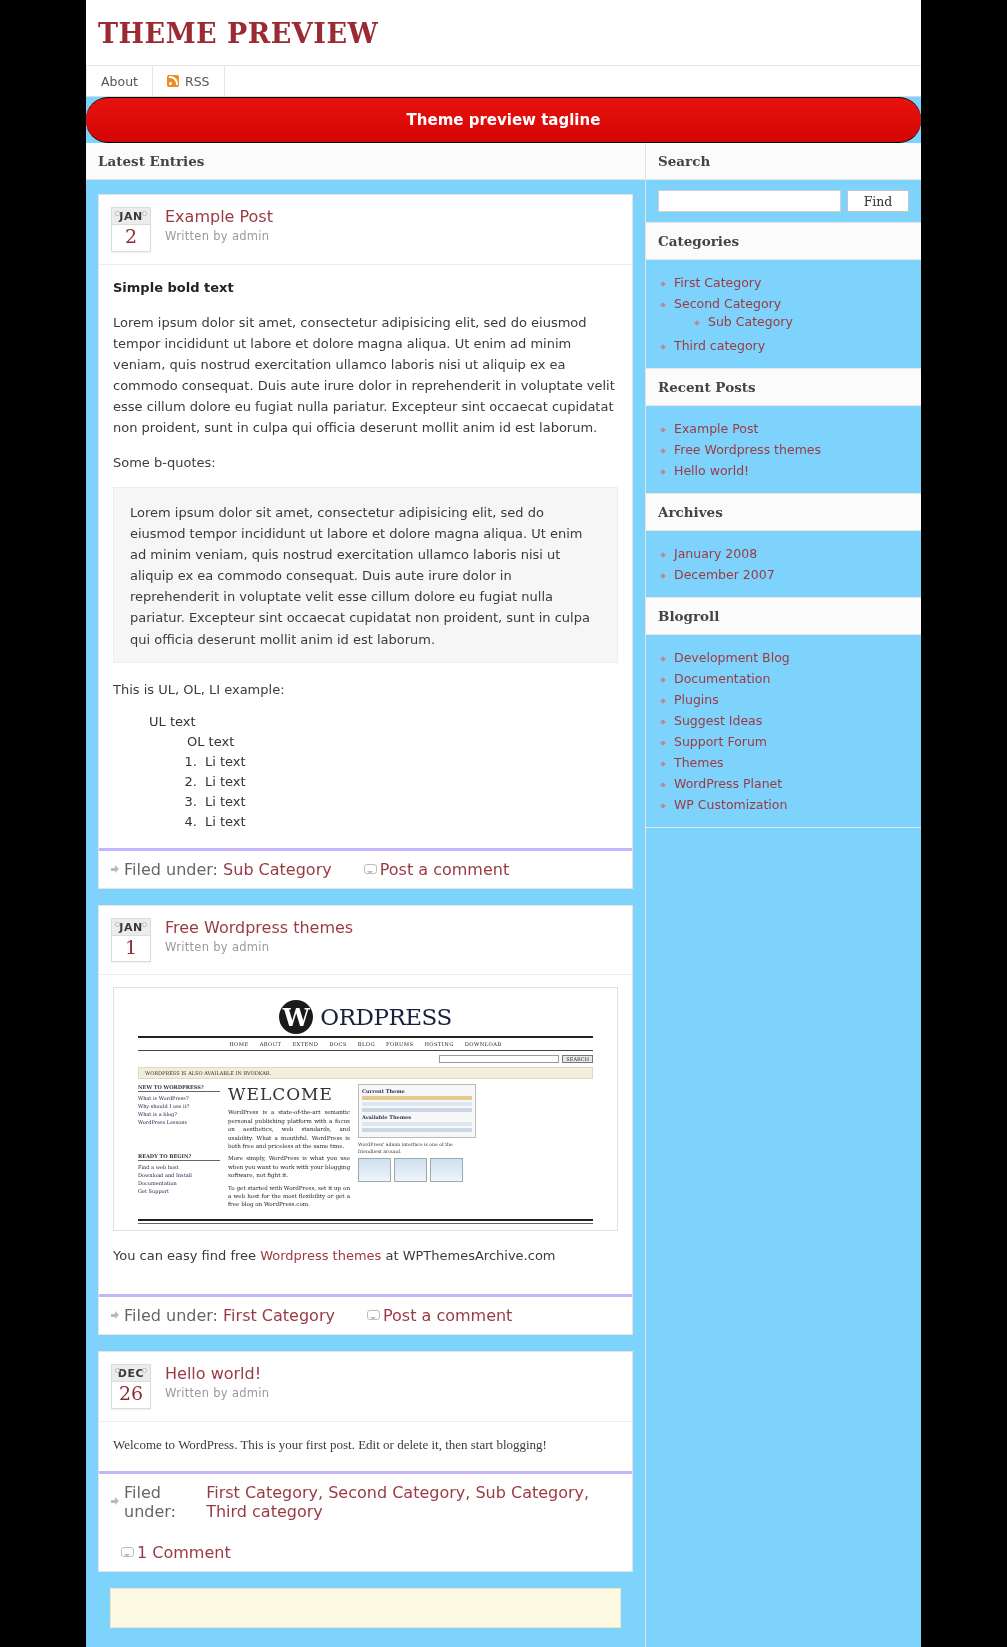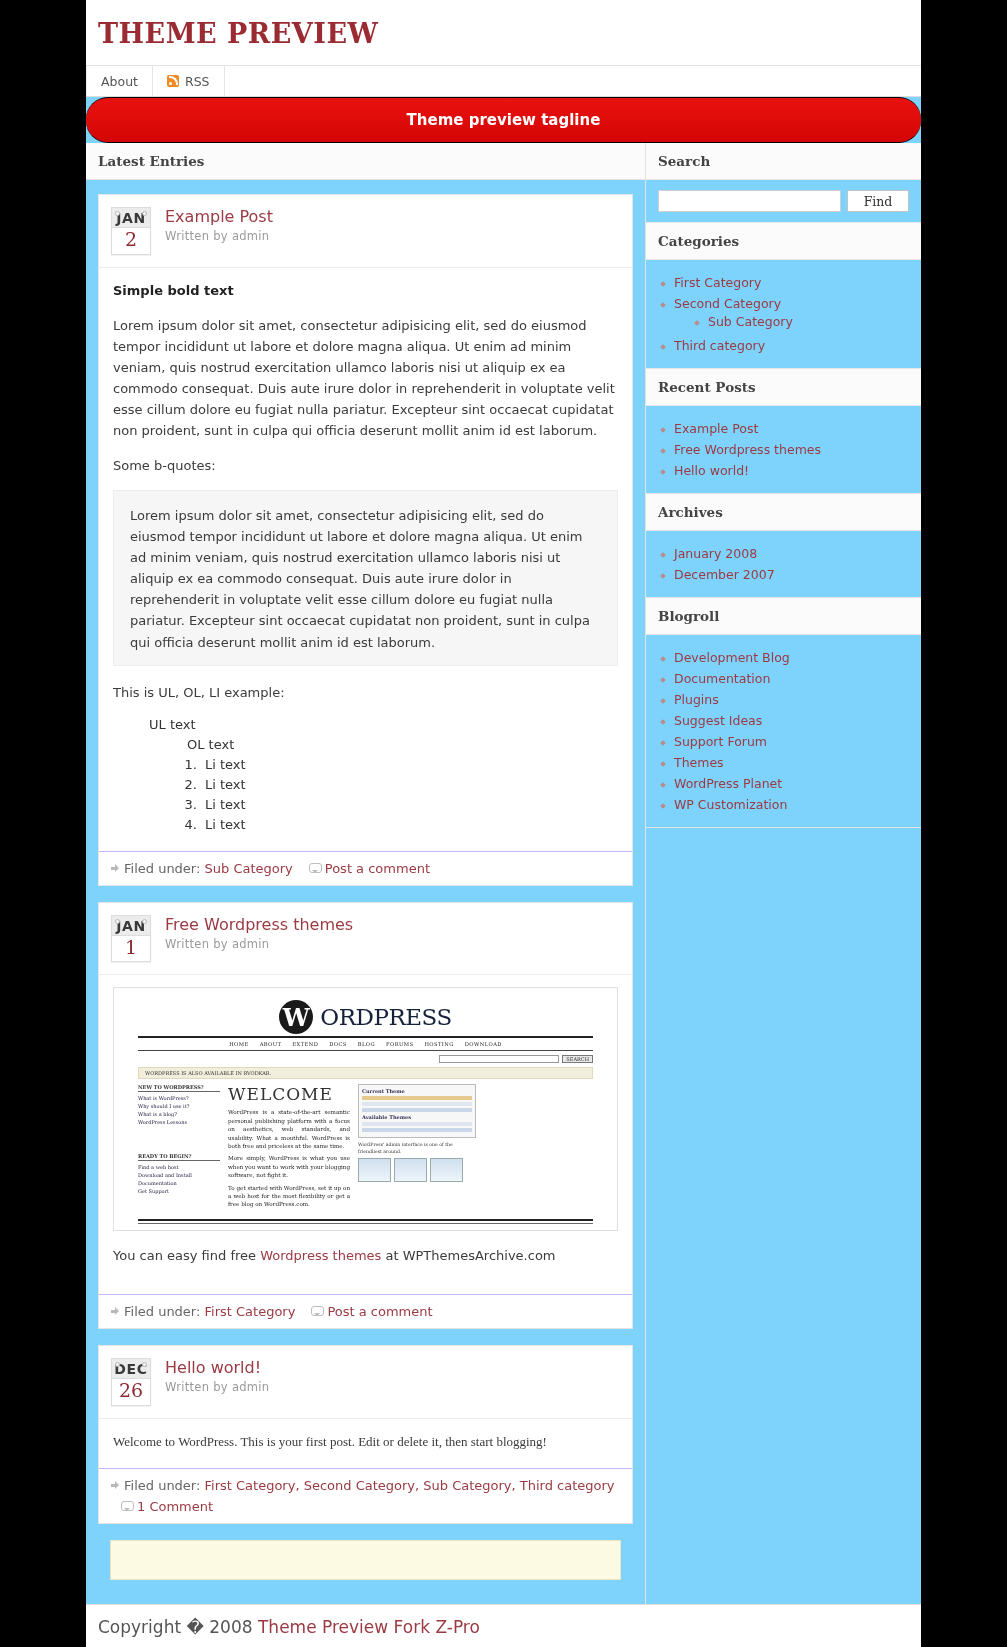--- a/index.html
+++ b/index.html
@@ -131,21 +131,21 @@
     flex: none;
     border: 1px solid #dcdcdc;
     background: #fff;
     text-align: center;
     margin-right: 14px;
     box-shadow: 0 1px 1px rgba(0,0,0,.05);
   }
   .datebox .mon {
     background: #ececec;
     border-bottom: 1px solid #dcdcdc;
-    font-size: 14px;
+    font-size: 11px;
     font-weight: bold;
     letter-spacing: 0.6px;
     color: #3a3a3a;
     padding: 2px 0 1px 0;
     position: relative;
   }
   .datebox .mon::before, .datebox .mon::after {
     content: "";
     position: absolute;
     top: 3px;
@@ -189,28 +189,28 @@
     line-height: 1.68;
   }
   .post-body blockquote p { margin: 0; }
   .demo-list { margin: 0 0 4px 0; padding-left: 36px; list-style: none; }
   .demo-list .ul-text { margin-bottom: 5px; }
   .demo-list .ol-text { margin-left: 38px; margin-bottom: 5px; }
   .demo-list ol { margin: 0; padding-left: 52px; }
   .demo-list ol li { margin-bottom: 5px; padding-left: 4px; }
 
   .post-meta {
-    border-top: 1px solid #c4b5fd;
+    border-top: 3px solid #c4b5fd;
     padding: 9px 12px;
-    font-size: 13px;
+    font-size: 16px;
     color: #666;
     background: #fff;
     display: flex;
     align-items: center;
-    gap: 6px;
+    gap: 22px;
     flex-wrap: wrap;
   }
   .post-meta a { color: #9b3a43; text-decoration: none; }
   .meta-arrow {
     display: inline-block;
     width: 11px; height: 9px;
     position: relative;
     flex: none;
     margin-right: 2px;
   }

